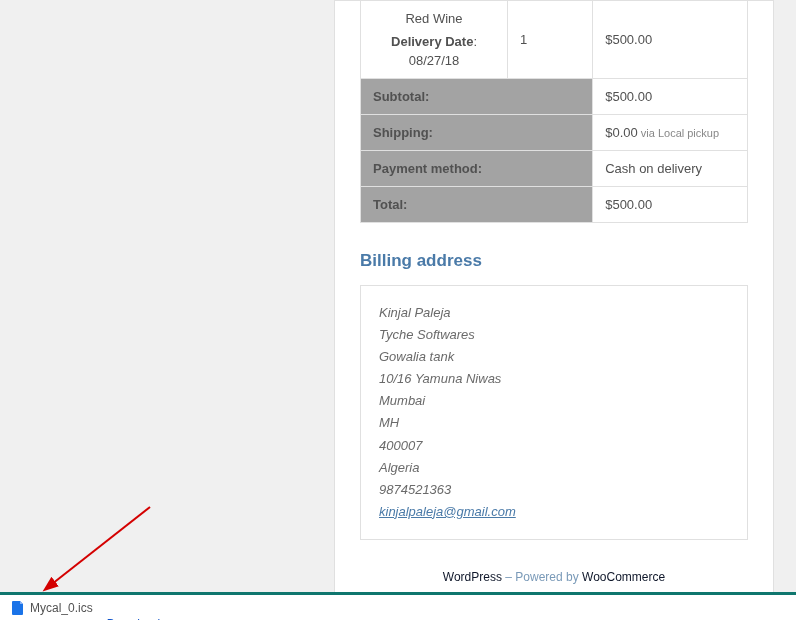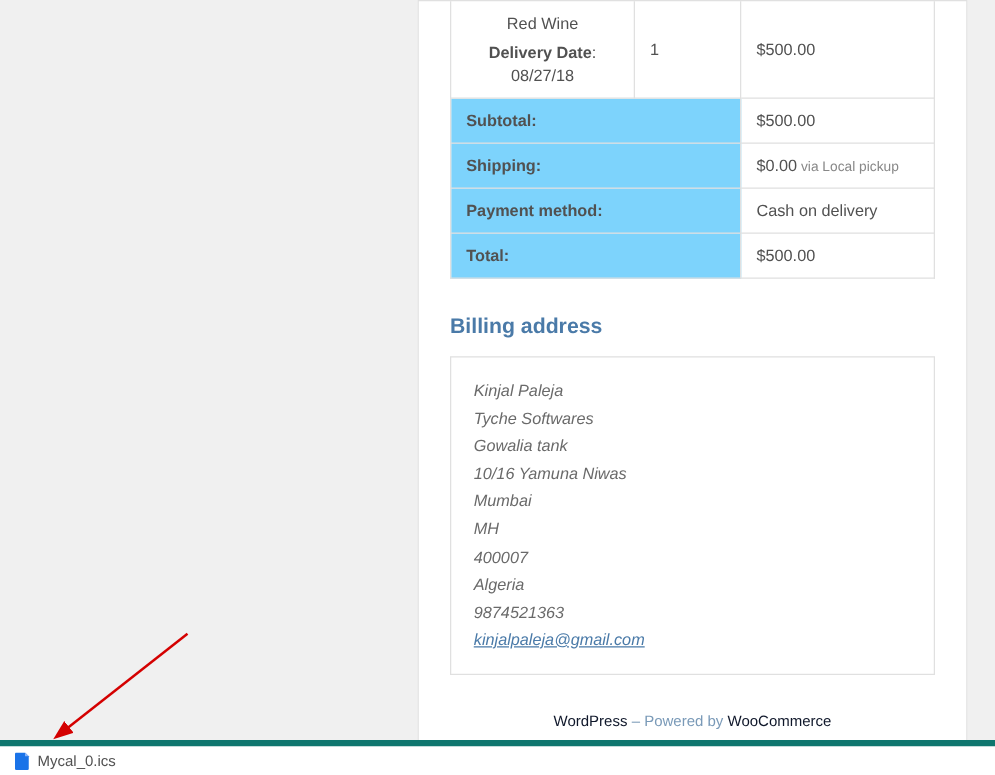--- a/index.html
+++ b/index.html
@@ -1,34 +1,34 @@
 <!DOCTYPE html>
 <html><head>
   <meta charset="utf-8">
   <style>
     * { box-sizing: border-box; margin: 0; padding: 0; }
     body { font-family: Arial, Helvetica, sans-serif; background: #f0f0f0; font-size: 13px; color: #515151; }
     .page-wrap { width: 796px; height: 620px; position: relative; background: #f0f0f0; overflow: hidden; }
     .content-area { position: absolute; left: 334px; top: 0; width: 440px; background: #fff; border: 1px solid #e0e0e0; padding-bottom: 20px; }
     table.order { width: 100%; border-collapse: collapse; margin: 0 25px; width: calc(100% - 50px); }
     table.order th, table.order td { border: 1px solid #e0e0e0; padding: 10px 12px; font-size: 13px; text-align: left; vertical-align: middle; }
-    table.order th { font-weight: bold; color: #515151; background: #7dd3fc; }
+    table.order th { font-weight: bold; color: #515151; background: #a3a3a3; }
     .product-cell { padding: 10px 12px; }
     .product-cell .prod-name { display: block; margin-bottom: 8px; }
     .product-cell .delivery-label { font-weight: bold; display: inline; }
     .product-cell .delivery-date { display: block; margin-top: 4px; }
     .qty-cell { text-align: center; }
     .small-via { font-size: 11px; color: #888; }
     .section-title { color: #4a7aa8; font-size: 17px; font-weight: bold; margin: 28px 25px 14px; }
     .billing-box { border: 1px solid #e0e0e0; margin: 0 25px; padding: 16px 18px; line-height: 1.7; font-style: italic; color: #6a6a6a; }
     .billing-box .email-link { color: #4a7aa8; text-decoration: underline; font-style: italic; }
     .footer-line { text-align: center; color: #7a9ab8; font-size: 12px; padding: 30px 0 10px; }
     .footer-line a { color: #0f172a; text-decoration: none; }
 
-    .download-bar { position: absolute; left: 0; bottom: 0; width: 100%; height: 28px; background: #fff; border-top: 5px solid #0f766e; display: flex; align-items: center; padding-left: 12px; gap: 6px; font-size: 12px; }
+    .download-bar { position: absolute; left: 0; bottom: 0; width: 100%; height: 28px; background: #fff; border-top: 3px solid #0f766e; display: flex; align-items: center; padding-left: 12px; gap: 6px; font-size: 12px; }
     .file-icon { width: 12px; height: 14px; display: inline-block; }
     .download-link { color: #1155cc; text-decoration: none; margin-left: 8px; margin-top: 32px; }
 
     .arrow { position: absolute; left: 40px; bottom: 28px; width: 120px; height: 90px; pointer-events: none; }
   </style>
 </head>
 <body>
 
 <div class="page-wrap">
 

